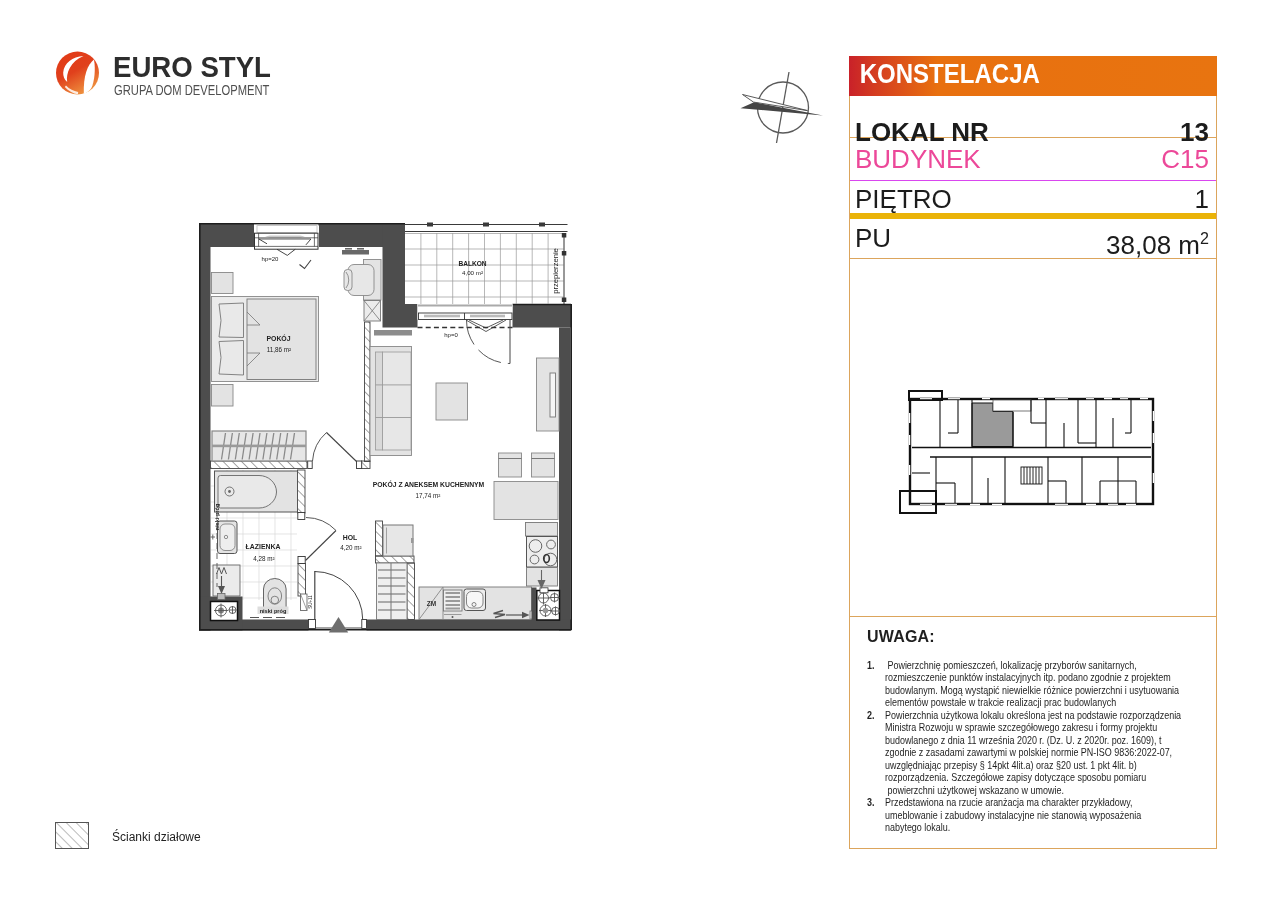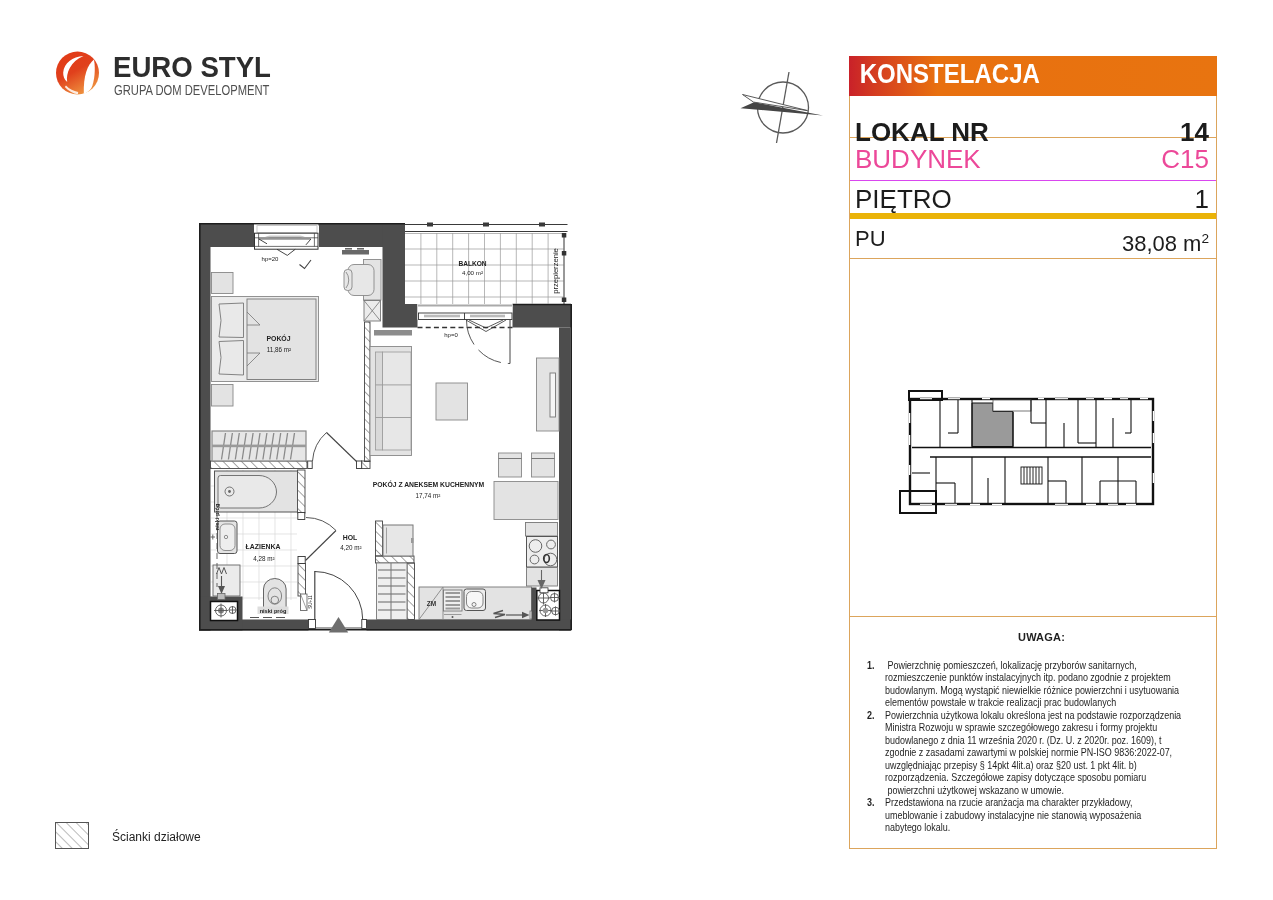--- a/index.html
+++ b/index.html
@@ -33,34 +33,34 @@
 <div class="abs" style="left:114px;top:81.5px;font-size:14px;color:#4f4f4f;transform:scaleX(0.80);transform-origin:0 0;">GRUPA DOM DEVELOPMENT</div>
 
 <div class="abs" style="left:849px;top:56px;width:368px;height:793px;border:1px solid #dca55c;box-sizing:border-box;">
 
   <div style="height:40px;margin:-1px -1px 4px -1px;background:linear-gradient(90deg,#c92129 0%,#d43c20 7%,#e8700f 24%,#e87410 100%);color:#ffffff;">
     <div style="font-size:27px;font-weight:bold;line-height:37px;padding-left:12px;transform:scaleX(0.89);transform-origin:0 0;">KONSTELACJA</div>
     </div>
 
   <div style="height:38px;border-bottom:1px solid #dca55c;box-sizing:border-box;font-size:26px;font-weight:bold;color:#1c1c1c;line-height:37px;padding:14px 7px 0 5px;display:flex;justify-content:space-between;">
       <span>LOKAL NR</span>
-      <span>14</span>
+      <span>13</span>
     </div>
 
   <div style="height:43px;border-bottom:1px solid #d946ef;box-sizing:border-box;font-size:26px;color:#ec4899;line-height:42px;padding:0 7px 0 5px;display:flex;justify-content:space-between;">
       <span>BUDYNEK</span>
       <span>C15</span>
     </div>
 
   <div style="height:38px;border-bottom:6px solid #eab308;box-sizing:border-box;font-size:26px;color:#1c1c1c;line-height:37px;padding:0 7px 0 5px;display:flex;justify-content:space-between;">
       <span>PIĘTRO</span>
       <span>1</span>
     </div>
 
-  <div style="height:40px;border-bottom:1px solid #dca55c;box-sizing:border-box;font-size:22px;color:#1c1c1c;line-height:39px;padding:0 7px 0 5px;display:flex;justify-content:space-between;text-align:right;">
+  <div style="height:40px;border-bottom:1px solid #dca55c;box-sizing:border-box;font-size:26px;color:#1c1c1c;line-height:39px;padding:0 7px 0 5px;display:flex;justify-content:space-between;text-align:right;">
       <span>PU</span>
       <span>38,08 m<sup>2</sup></span>
     </div>
 
   <div style="height:358px;border-bottom:1px solid #dca55c;box-sizing:border-box;position:relative;" id="minicell">
 
   <svg style="position:absolute;left:44px;top:122px;" width="270" height="140" viewBox="894 378 270 140">
 
     <g stroke="#111" fill="none">
       <rect x="910" y="396" width="243" height="105" stroke-width="2.4"></rect>
@@ -158,21 +158,21 @@
           <line x1="1120" y1="394.8" x2="1128" y2="394.8"></line>
       <line x1="920" y1="502.2" x2="932" y2="502.2"></line>
           <line x1="945" y1="502.2" x2="957" y2="502.2"></line>
           <line x1="1055" y1="502.2" x2="1068" y2="502.2"></line>
           <line x1="1108" y1="502.2" x2="1118" y2="502.2"></line>
     </g>
   </svg>
   </div>
 
   <div style="padding:14px 0 0 17px;font-size:11.5px;line-height:12.5px;color:#1f1f1f;">
-    <div style="font-weight:bold;font-size:11px;letter-spacing:0.2px;text-align:center;">UWAGA:</div>
+    <div style="font-weight:bold;font-size:16px;letter-spacing:0.2px;">UWAGA:</div>
     <div style="height:15px;"></div>
     <div style="transform:scaleX(0.78);transform-origin:0 0;width:430px;">
     <div style="display:flex;">
           <div style="width:23px;font-weight:bold;flex-shrink:0;">1.</div>
           <div>&nbsp;Powierzchnię pomieszczeń, lokalizację przyborów sanitarnych,<br>rozmieszczenie punktów instalacyjnych itp. podano zgodnie z projektem<br>budowlanym. Mogą wystąpić niewielkie różnice powierzchni i usytuowania<br>elementów powstałe w trakcie realizacji prac budowlanych</div>
         </div>
     <div style="display:flex;">
           <div style="width:23px;font-weight:bold;flex-shrink:0;">2.</div>
           <div>Powierzchnia użytkowa lokalu określona jest na podstawie rozporządzenia<br>Ministra Rozwoju w sprawie szczegółowego zakresu i formy projektu<br>budowlanego z dnia 11 września 2020 r. (Dz. U. z 2020r. poz. 1609), t<br>zgodnie z zasadami zawartymi w polskiej normie PN-ISO 9836:2022-07,<br>uwzględniając przepisy § 14pkt 4lit.a) oraz §20 ust. 1 pkt 4lit. b)<br>rozporządzenia. Szczegółowe zapisy dotyczące sposobu pomiaru<br>&nbsp;powierzchni użytkowej wskazano w umowie.</div>
         </div>

